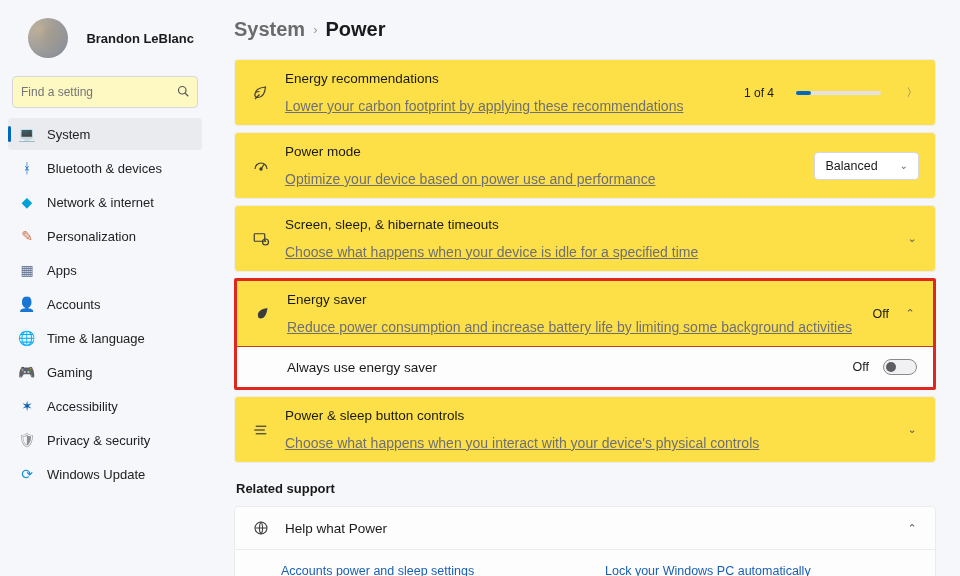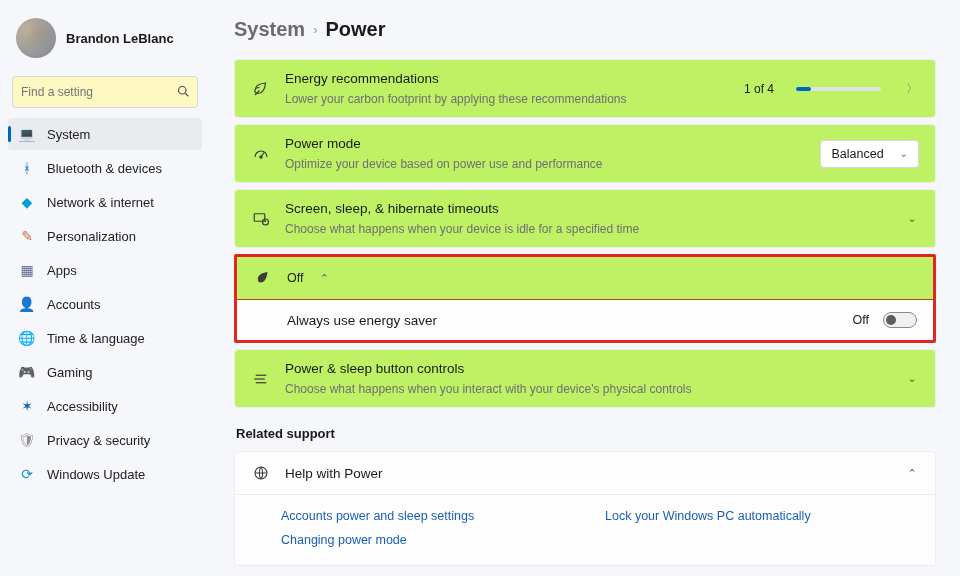--- a/index.html
+++ b/index.html
@@ -14,22 +14,23 @@
   .app { display: flex; height: 100%; }
   .sidebar {
     width: 210px;
     padding: 12px 8px;
     display: flex;
     flex-direction: column;
   }
   .user {
     display: flex;
     align-items: center;
-    gap: 10px;
+    gap: 18px;
     padding: 6px 8px 14px 8px;
+    justify-content: flex-end;
   }
   .avatar {
     width: 40px; height: 40px;
     border-radius: 50%;
     background: radial-gradient(circle at 30% 30%, #c7b9a0, #7a8396);
     position: relative;
     overflow: hidden;
   }
   .avatar::after {
     content: "";
@@ -95,41 +96,41 @@
     font-size: 20px;
     margin-bottom: 18px;
     display: flex;
     align-items: center;
     gap: 8px;
   }
   .breadcrumb .parent { font-weight: 600; color: #6b6b6b; }
   .breadcrumb .sep { color: #9a9a9a; font-size: 13px; }
   .breadcrumb .current { font-weight: 700; color: #1a1a1a; }
   .card {
-    background: #bef264;
+    background: #fde047;
     border: 1px solid #ececef;
     border-radius: 4px;
     margin-bottom: 6px;
   }
   .row {
     display: flex;
     align-items: center;
     padding: 11px 16px;
     gap: 14px;
   }
   .row-icon {
     width: 20px; height: 20px;
     display: inline-flex;
     align-items: center;
     justify-content: center;
     color: #3c3c3c;
   }
   .row-text { flex: 1; min-width: 0; }
   .row-title { font-size: 13.5px; color: #1a1a1a; }
-  .row-sub { font-size: 12px; color: #6f6f74; margin-top: 6px; }
+  .row-sub { font-size: 14px; color: #6f6f74; margin-top: 12px; text-decoration: underline; }
   .progress-label { font-size: 12px; color: #1a1a1a; margin-right: 8px; }
   .progress {
     width: 85px; height: 4px;
     background: #e1e1e6;
     border-radius: 2px;
     position: relative;
     margin-right: 10px;
   }
   .progress-fill {
     position: absolute; left: 0; top: 0; bottom: 0;
@@ -141,21 +142,21 @@
   .dropdown {
     border: 1px solid #d6d6dc;
     border-radius: 4px;
     background: #fff;
     padding: 6px 10px;
     font-size: 12.5px;
     min-width: 90px;
     display: flex;
     align-items: center;
     justify-content: space-between;
-    gap: 16px;
+    gap: 22px;
   }
   .dropdown .dd-chev { font-size: 10px; color: #6a6a6e; }
   .highlight-wrap {
     border: 3px solid #e0271d;
     border-radius: 2px;
     padding: 0;
     margin-bottom: 6px;
   }
   .highlight-wrap .card { margin-bottom: 0; border-radius: 0; }
   .subrow {
@@ -337,20 +338,24 @@
     </div>
 
     <div class="highlight-wrap">
       <div class="card" style="border:none;">
         <div class="row">
           <span class="row-icon">
             <svg width="18" height="18" viewBox="0 0 24 24" fill="#3c3c3c">
                 <path d="M5 14c0-5 4-9 13-10-1 10-5 14-9 14-5 0-5-6 1-7"></path>
               </svg>
           </span>
+          <div class="row-text">
+            <div class="row-title">Energy saver</div>
+            <div class="row-sub">Reduce power consumption and increase battery life by limiting some background activities</div>
+          </div>
           <span class="status-txt">Off</span>
           <span class="chev">⌃</span>
         </div>
         <div class="subrow">
           <div class="row-text">
             <div class="row-title">Always use energy saver</div>
           </div>
           <span class="status-txt">Off</span>
           <div class="toggle">
               <div class="knob"></div>
@@ -380,21 +385,21 @@
 
     <div class="help-card">
       <div class="row">
         <span class="row-icon">
           <svg width="18" height="18" viewBox="0 0 24 24" fill="none" stroke="#3c3c3c" stroke-width="1.4">
               <circle cx="12" cy="12" r="8"></circle>
               <path d="M4 12h16M12 4c3 3 3 13 0 16M12 4c-3 3-3 13 0 16"></path>
             </svg>
         </span>
         <div class="row-text">
-          <div class="row-title">Help with Power</div>
+          <div class="row-title">Help what Power</div>
         </div>
         <span class="chev">⌃</span>
       </div>
       <div class="help-links">
         <a href="#">Accounts power and sleep settings</a>
         <a href="#">Lock your Windows PC automatically</a>
         <a href="#">Changing power mode</a>
       </div>
     </div>
 

